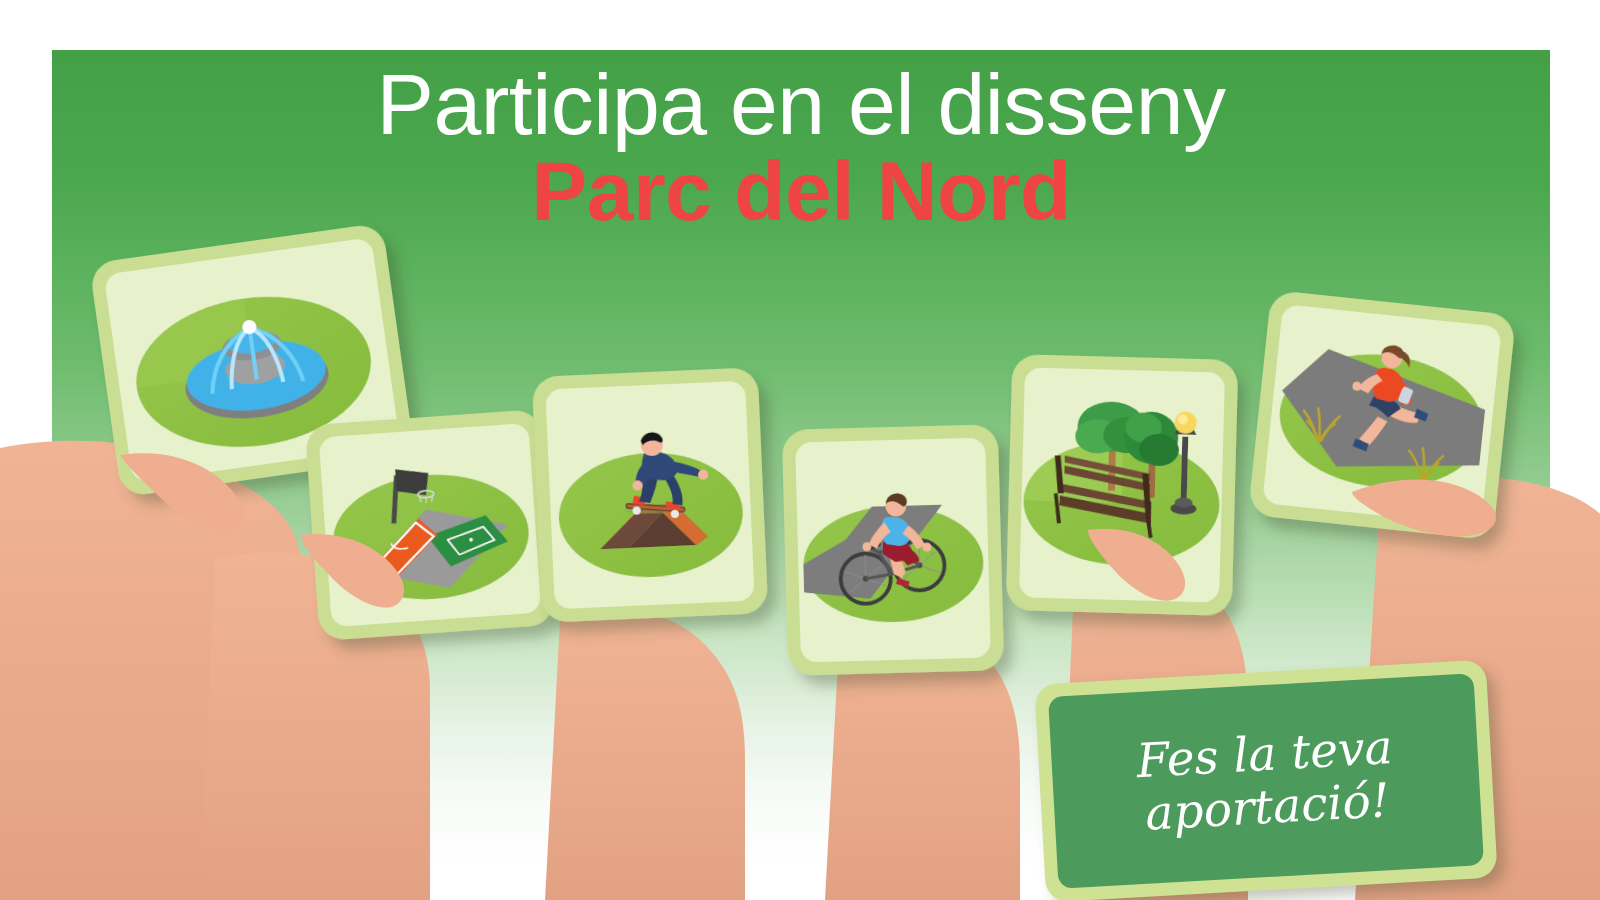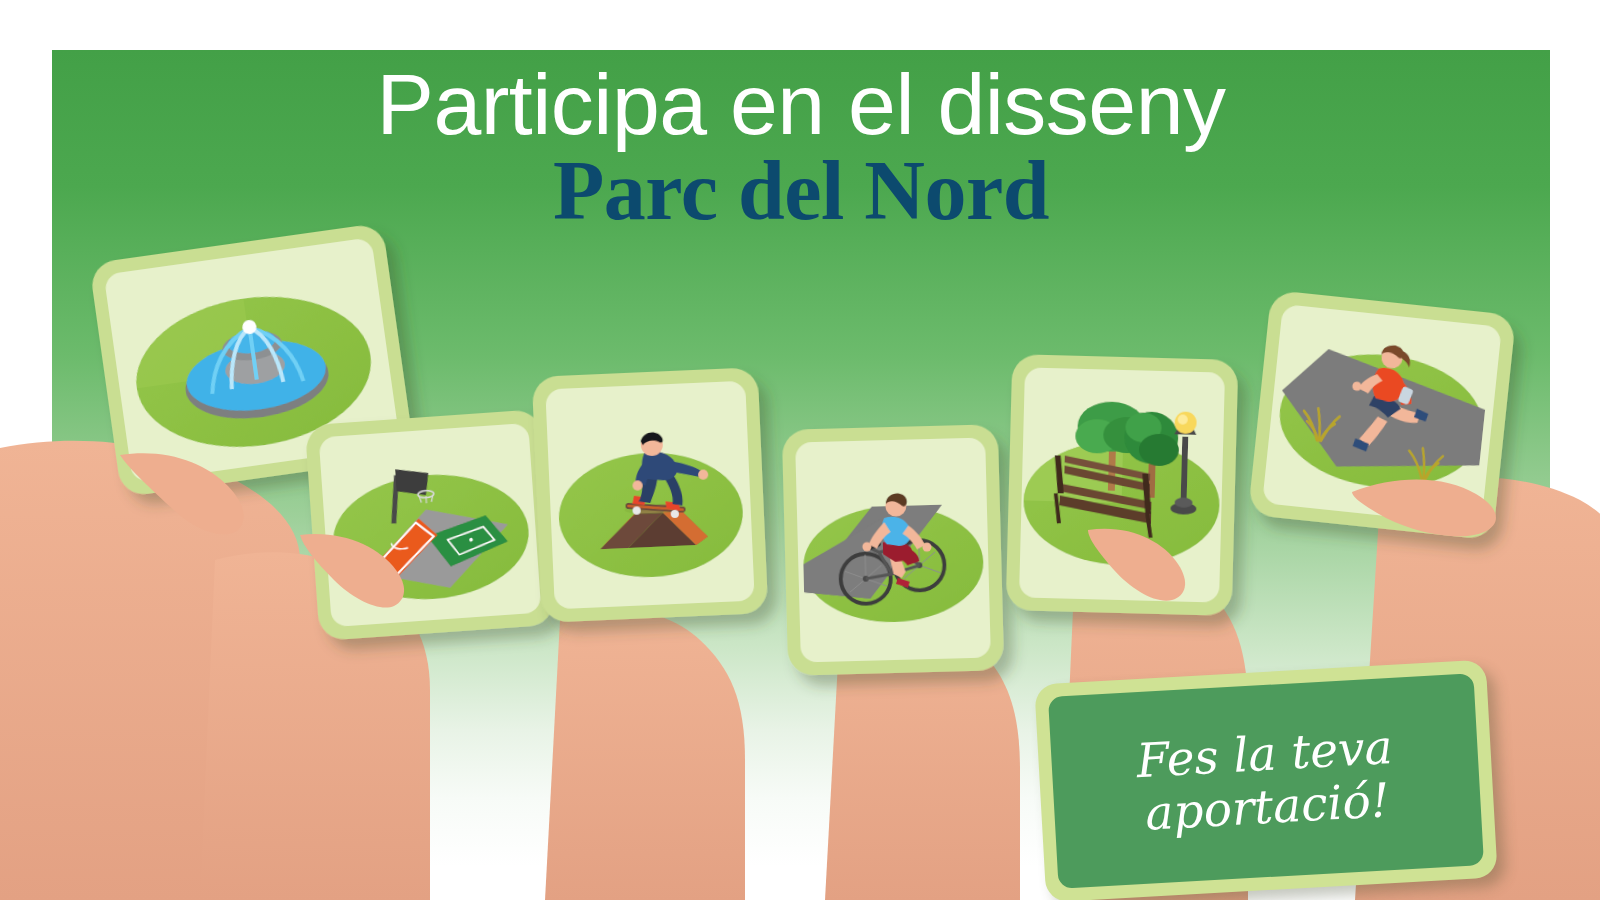--- a/index.html
+++ b/index.html
@@ -11,21 +11,21 @@
     position:absolute;left:52px;top:50px;width:1498px;height:850px;
     background:linear-gradient(180deg,#43a047 0%,#4ca84f 16%,#6cbb6c 36%,#9ed09a 55%,#cbe6c6 70%,#e8f3e6 80%,#f7fbf7 88%,#ffffff 96%);
   }
 
   
   #headline{
     position:absolute;left:52px;top:62px;width:1498px;text-align:center;
     line-height:0.98;letter-spacing:-0.5px;z-index:40;pointer-events:none;
   }
   .h-line{display:block;font-size:86px;color:#ffffff;font-weight:400;white-space:nowrap;}
-  .h-line.bold{font-weight:700;color:#0c4a6e;font-size:84px;margin-top:4px;font-family:Liberation Serif, serif;}
+  .h-line.bold{font-weight:700;color:#ef4444;font-size:84px;margin-top:4px;}
 
   
   #cta{
     position:absolute;left:1040px;top:672px;width:452px;height:218px;
     transform:rotate(-3.2deg);border-radius:22px;background:#cfe294;
     box-shadow:8px 9px 14px rgba(60,70,40,.30);z-index:45;
   }
   #cta .ctain{
     position:absolute;left:13px;top:13px;right:13px;bottom:13px;border-radius:14px;
     background:#4d9b5c;display:flex;align-items:center;justify-content:center;

